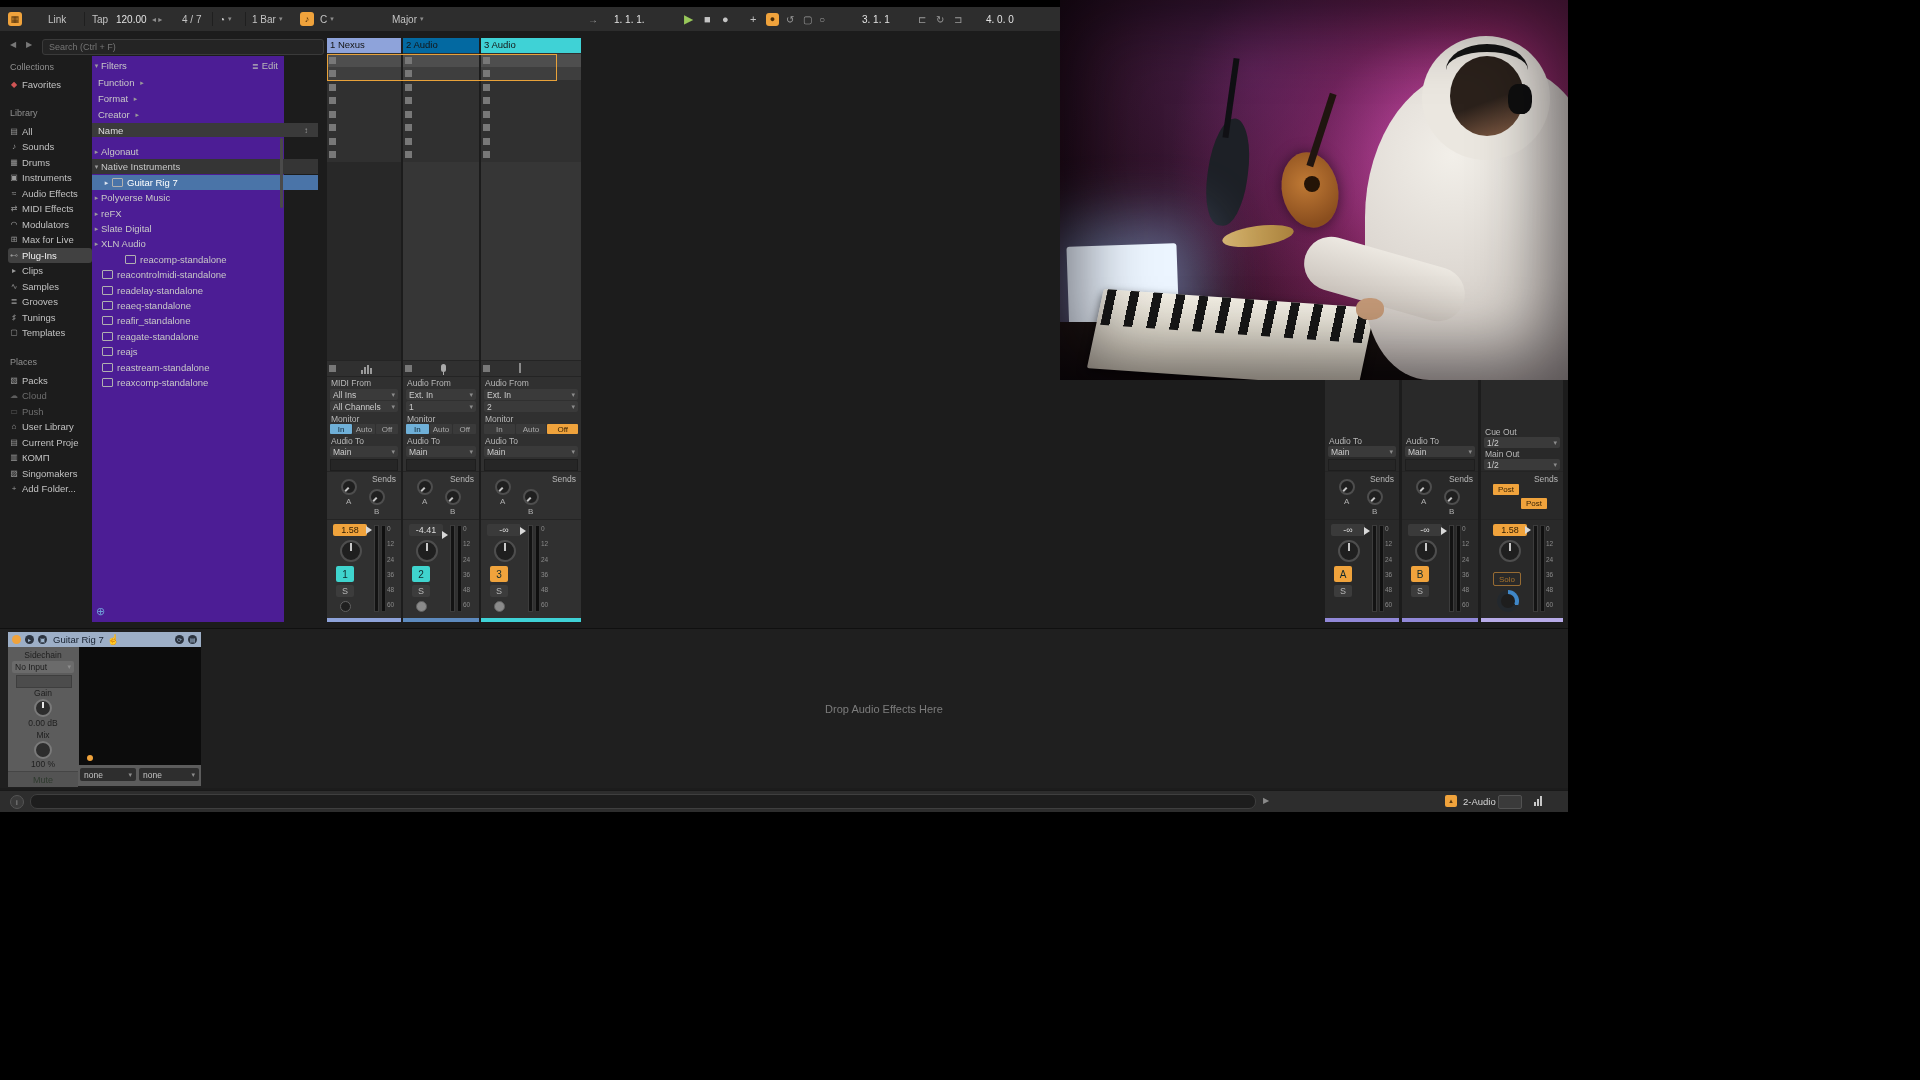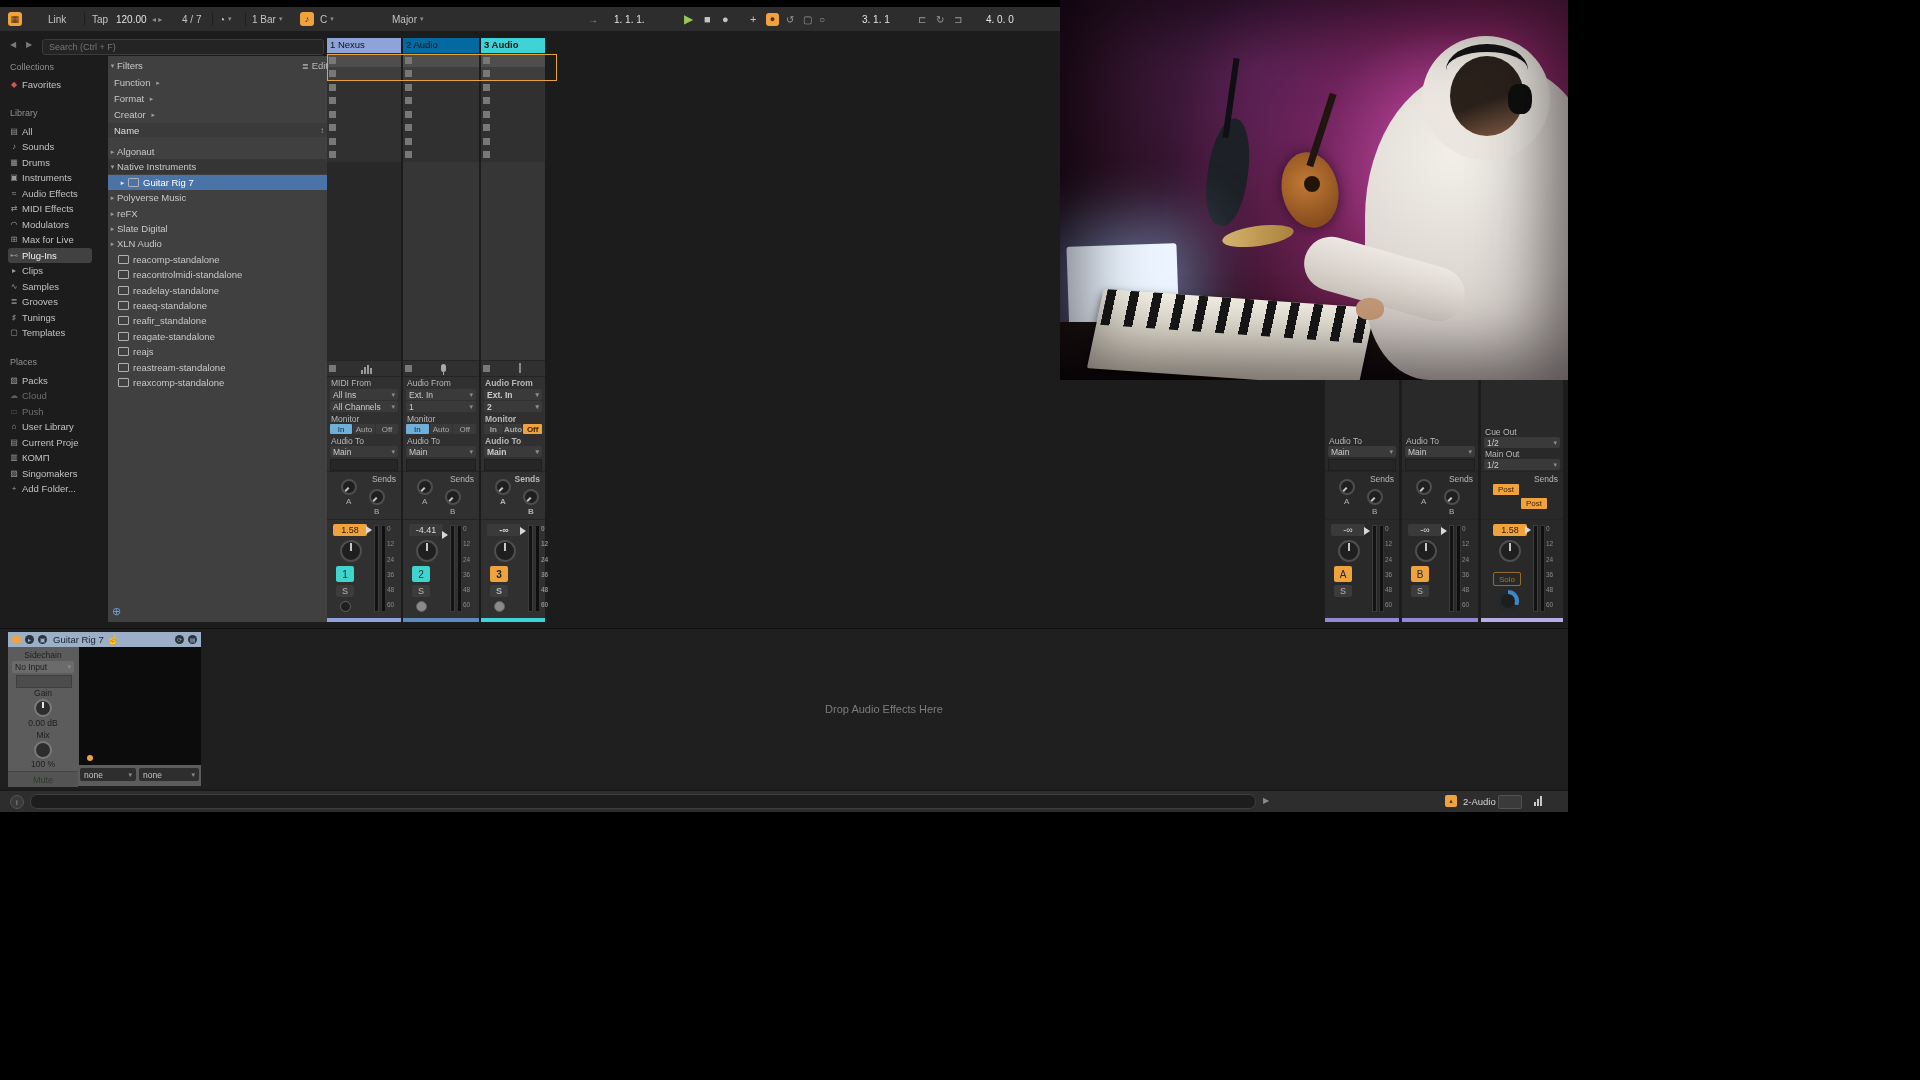--- a/index.html
+++ b/index.html
@@ -20,21 +20,21 @@
   #sidebar{position:absolute;left:8px;top:56px;width:84px;height:560px;}
   .side-h{position:absolute;left:2px;font-size:9px;color:#8f8f8f;white-space:nowrap;}
   .side-item{position:absolute;left:0;width:84px;height:15px;display:flex;align-items:center;font-size:9.5px;color:#c2c2c2;white-space:nowrap;overflow:hidden;border-radius:3px;}
   .side-item .si-ic{width:12px;text-align:center;font-size:8px;color:#9a9a9a;margin-right:2px;flex:none;}
   .side-item.sel{background:#414141;color:#f0f0f0;}
   .side-item.dim{color:#6d6d6d;}
   .side-item.dim .si-ic{color:#5d5d5d;}
   .si-ic.fav{color:#cf5454;}
 
   
-  #bpanel{position:absolute;left:108px;top:56px;width:226px;height:566px;background:#404040;}
+  #bpanel{position:absolute;left:92px;top:56px;width:192px;height:566px;background:#4c1d95;}
   .b-row{position:absolute;left:0;width:226px;height:15px;display:flex;align-items:center;font-size:9.5px;color:#c8c8c8;white-space:nowrap;overflow:hidden;}
   .b-row .tri{width:9px;font-size:7px;color:#9a9a9a;text-align:center;flex:none;}
   .b-row.sel{background:#4a74a8;color:#fff;}
   .plg{display:inline-block;width:9px;height:7px;border:1px solid #b0b0b0;border-radius:1px;margin:0 4px 0 1px;flex:none;}
   .nm-hdr{position:absolute;left:0;top:67px;width:226px;height:14px;background:#3a3a3a;display:flex;align-items:center;font-size:9.5px;color:#dedede;}
 
   
   .t-col{position:absolute;top:38px;height:584px;background:#303030;}
   .t-head{position:absolute;left:0;right:0;top:0;height:15px;font-size:9.5px;color:#141414;padding:1px 3px;box-sizing:border-box;white-space:nowrap;overflow:hidden;}
   .rowhl{position:absolute;left:0;right:0;height:13px;}
@@ -300,21 +300,21 @@
         <span>reFX</span>
       </div>
     <div class="b-row" style="top:165px;">
         <span class="tri">▸</span>
         <span>Slate Digital</span>
       </div>
     <div class="b-row" style="top:180px;">
         <span class="tri">▸</span>
         <span>XLN Audio</span>
       </div>
-    <div class="b-row" style="top:196px;">
+    <div class="b-row" style="top:196px;padding-left:23px;">
         <span style="width:9px;"></span>
         <span class="plg"></span>
         <span>reacomp-standalone</span>
       </div>
     <div class="b-row" style="top:211px;">
         <span style="width:9px;"></span>
         <span class="plg"></span>
         <span>reacontrolmidi-standalone</span>
       </div>
     <div class="b-row" style="top:227px;">
@@ -497,21 +497,21 @@
       <span>0</span>
         <span>12</span>
         <span>24</span>
         <span>36</span>
         <span>48</span>
         <span>60</span>
     </div>
     <div class="strip" style="background:#5d8abe;"></div>
   </div>
 
-  <div class="t-col" style="left:481px;width:64px;font-weight:bold;">
+  <div class="t-col" style="left:481px;width:100px;">
     <div class="t-head" style="background:#3fd2d6;">3 Audio</div>
     <div class="rowhl" style="top:16px;background:#4e4e4e;"></div>
     <div class="rowhl" style="top:29px;background:#3e3e3e;"></div>
     <div class="sq" style="top:19px;"></div>
     <div class="sq" style="top:32px;"></div>
     <div class="sq" style="top:46px;"></div>
     <div class="sq" style="top:59px;"></div>
     <div class="sq" style="top:73px;"></div>
     <div class="sq" style="top:86px;"></div>
     <div class="sq" style="top:100px;"></div>

